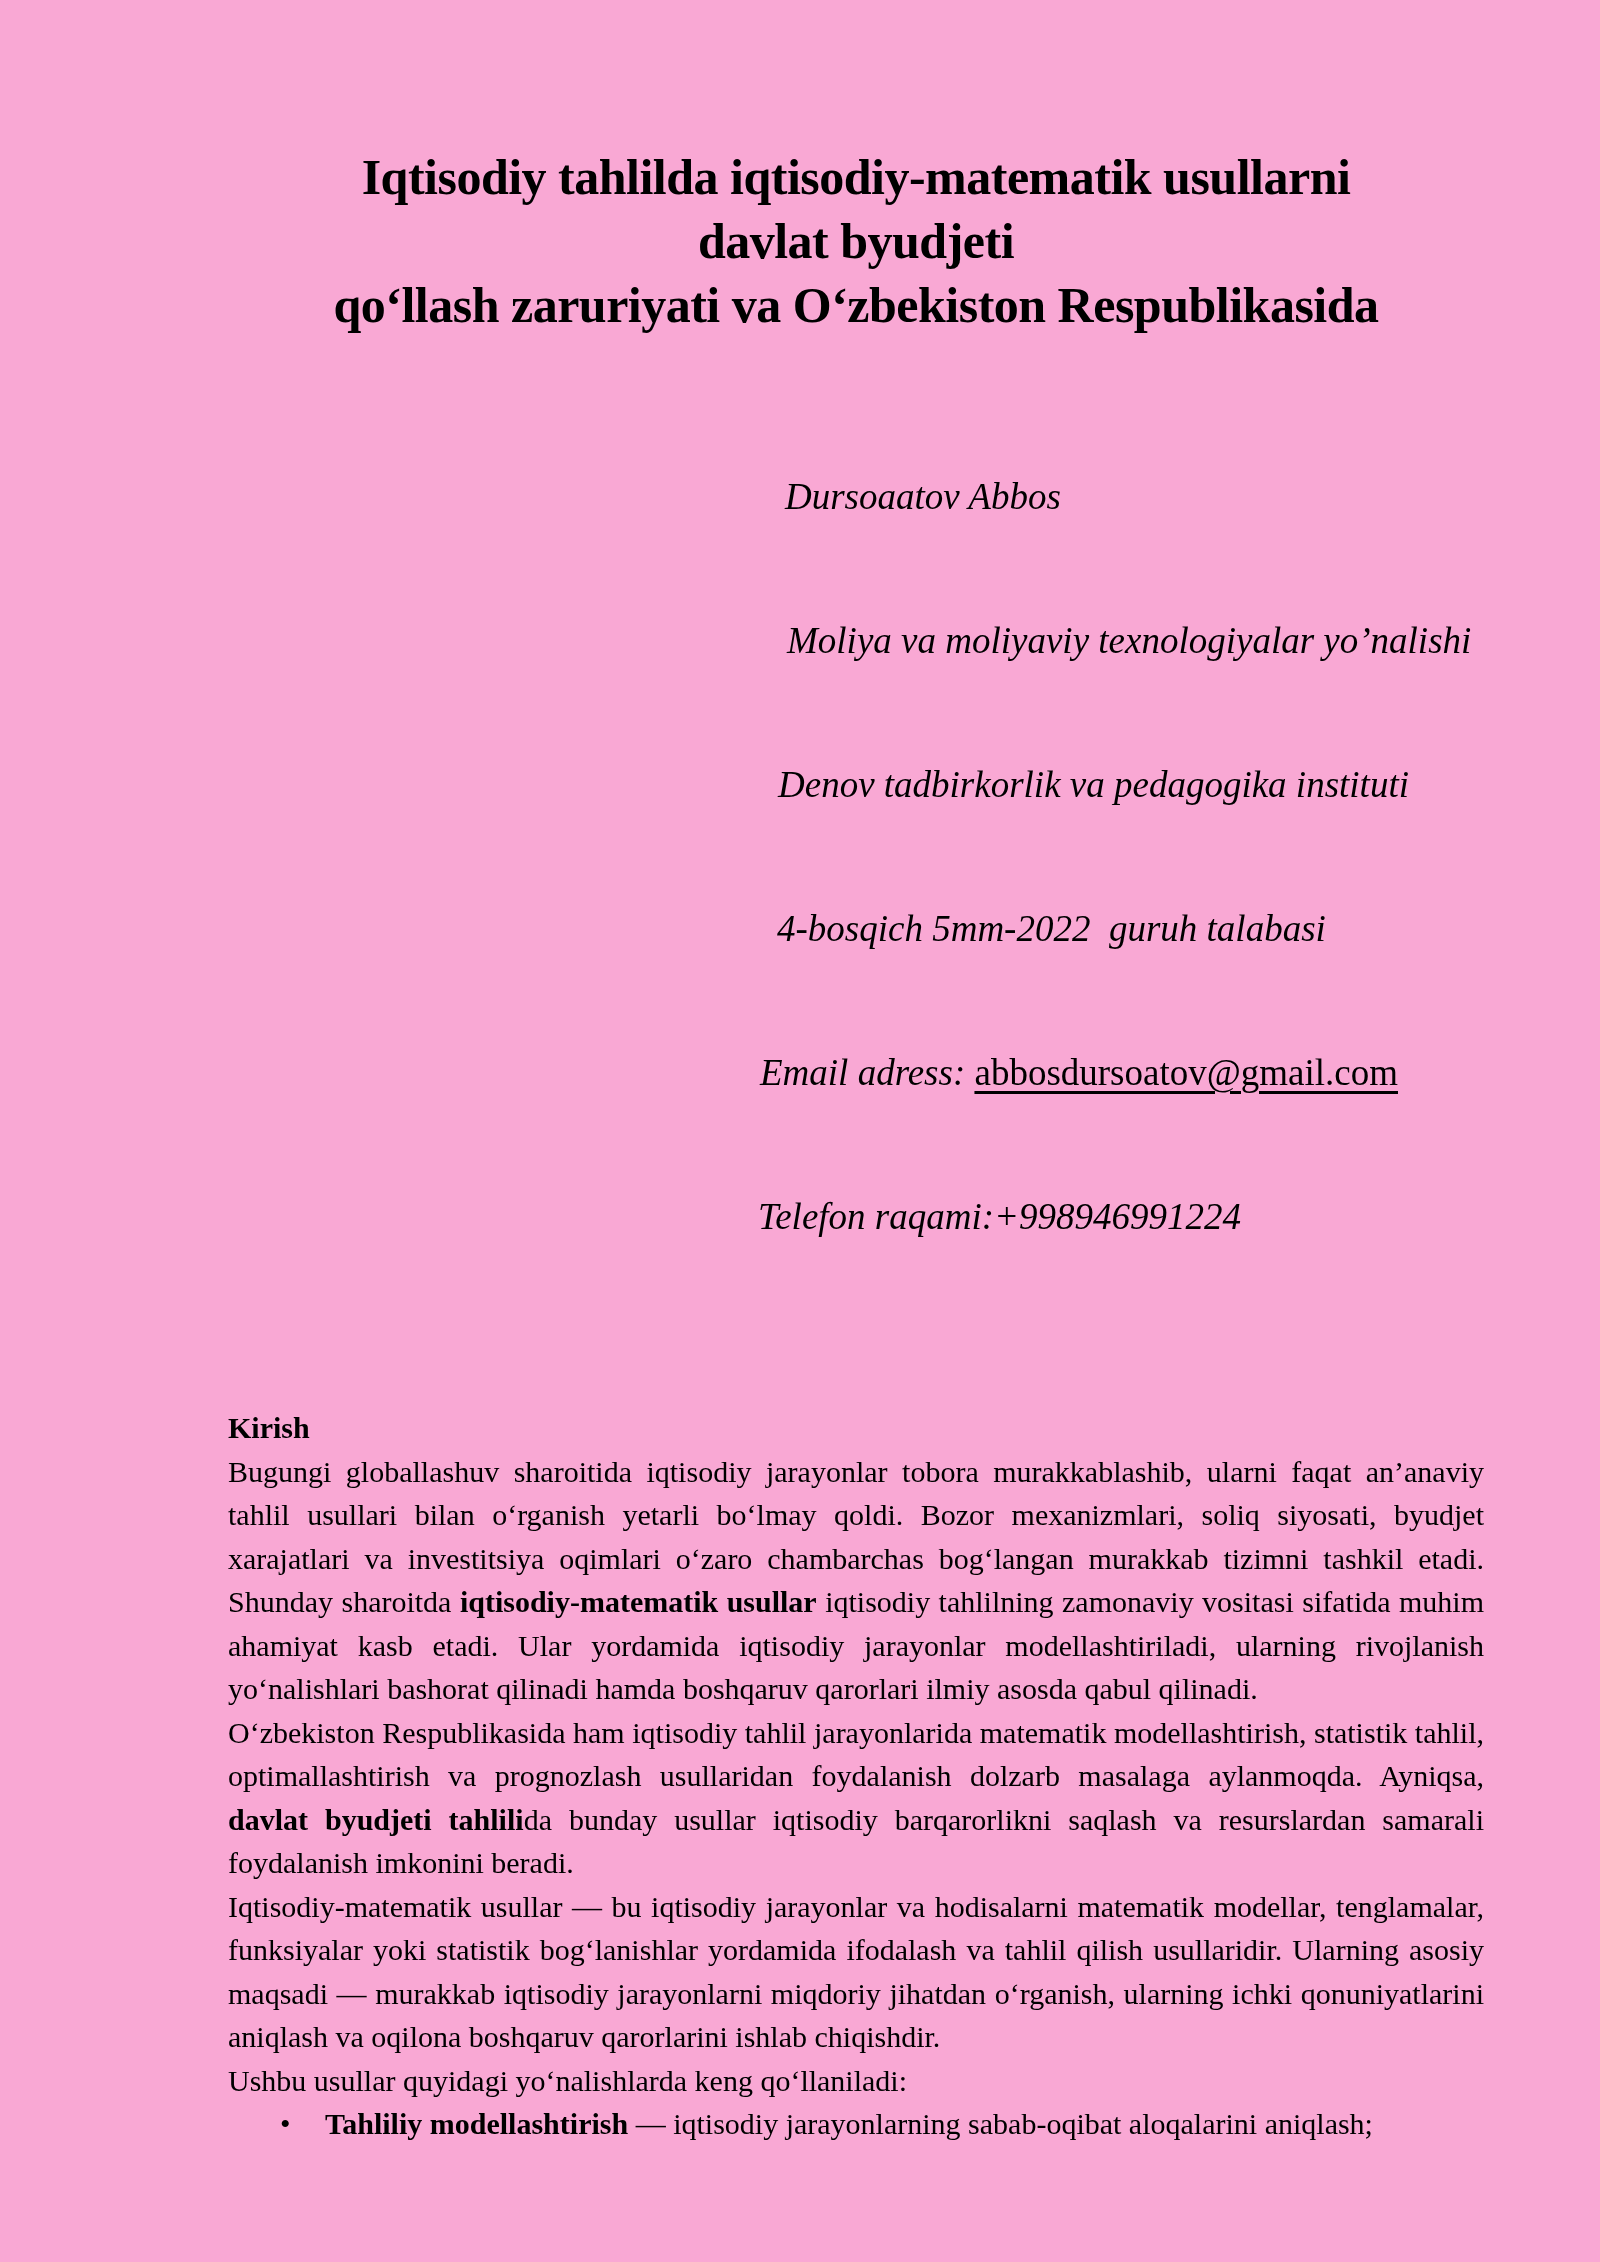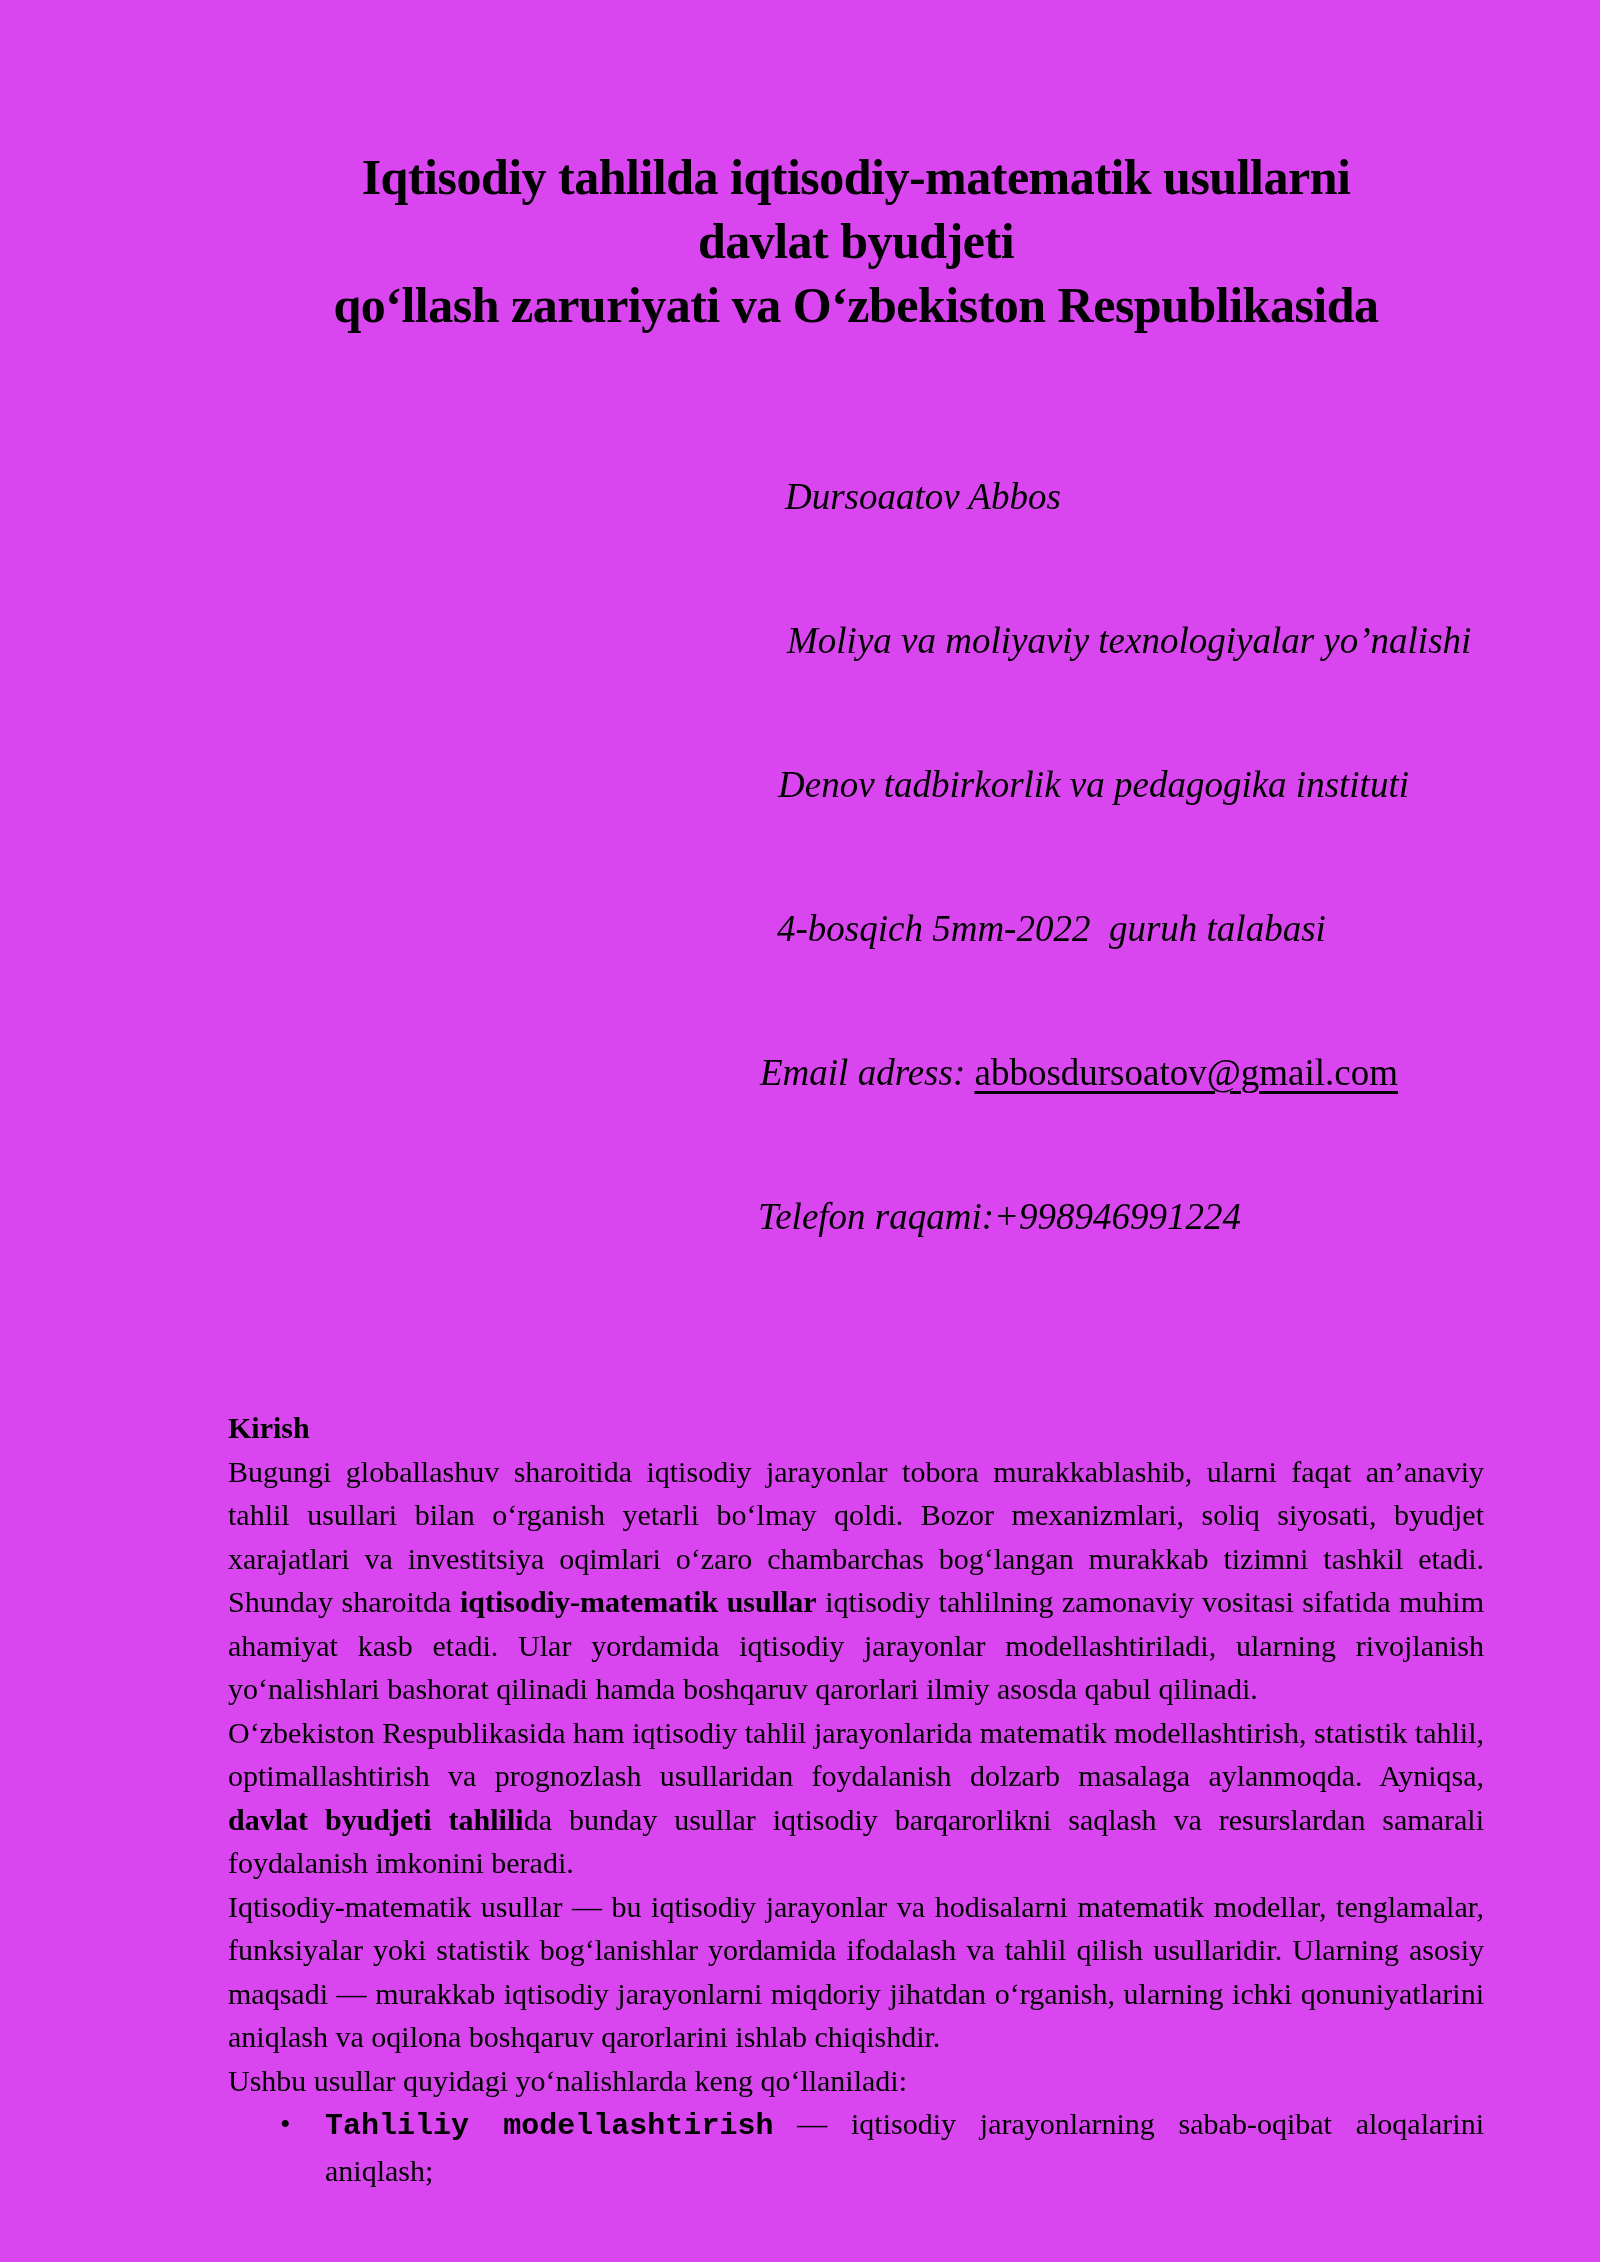--- a/index.html
+++ b/index.html
@@ -12,21 +12,21 @@
     height: 2262px;
     font-family: "Liberation Serif", "DejaVu Serif", serif;
     color: #000000;
     overflow: hidden;
   }
   .page {
     box-sizing: border-box;
     width: 1600px;
     height: 2262px;
     padding: 145px 116px 15px 228px;
-    background: #d946ef;
+    background: #f9a8d4;
     overflow: hidden;
   }
   
   .doc-title {
     font-weight: bold;
     font-size: 50px;
     line-height: 64px;
     letter-spacing: -0.5px;
     text-align: center;
   }
@@ -69,21 +69,21 @@
   ul.blist li {
     position: relative;
     padding-left: 97px;
     text-align: justify;
   }
   .bullet-marker {
     position: absolute;
     left: 52px;
     top: 0;
   }
-  .bterm { font-weight: bold; font-family: Liberation Mono, monospace; }
+  .bterm { font-weight: bold; }
   b { font-weight: bold; }
 </style>
 </head>
 <body>
 
 <div class="page">
 
   <div class="doc-title">
     <div>Iqtisodiy tahlilda iqtisodiy-matematik usullarni</div>
     <div>davlat byudjeti</div>

